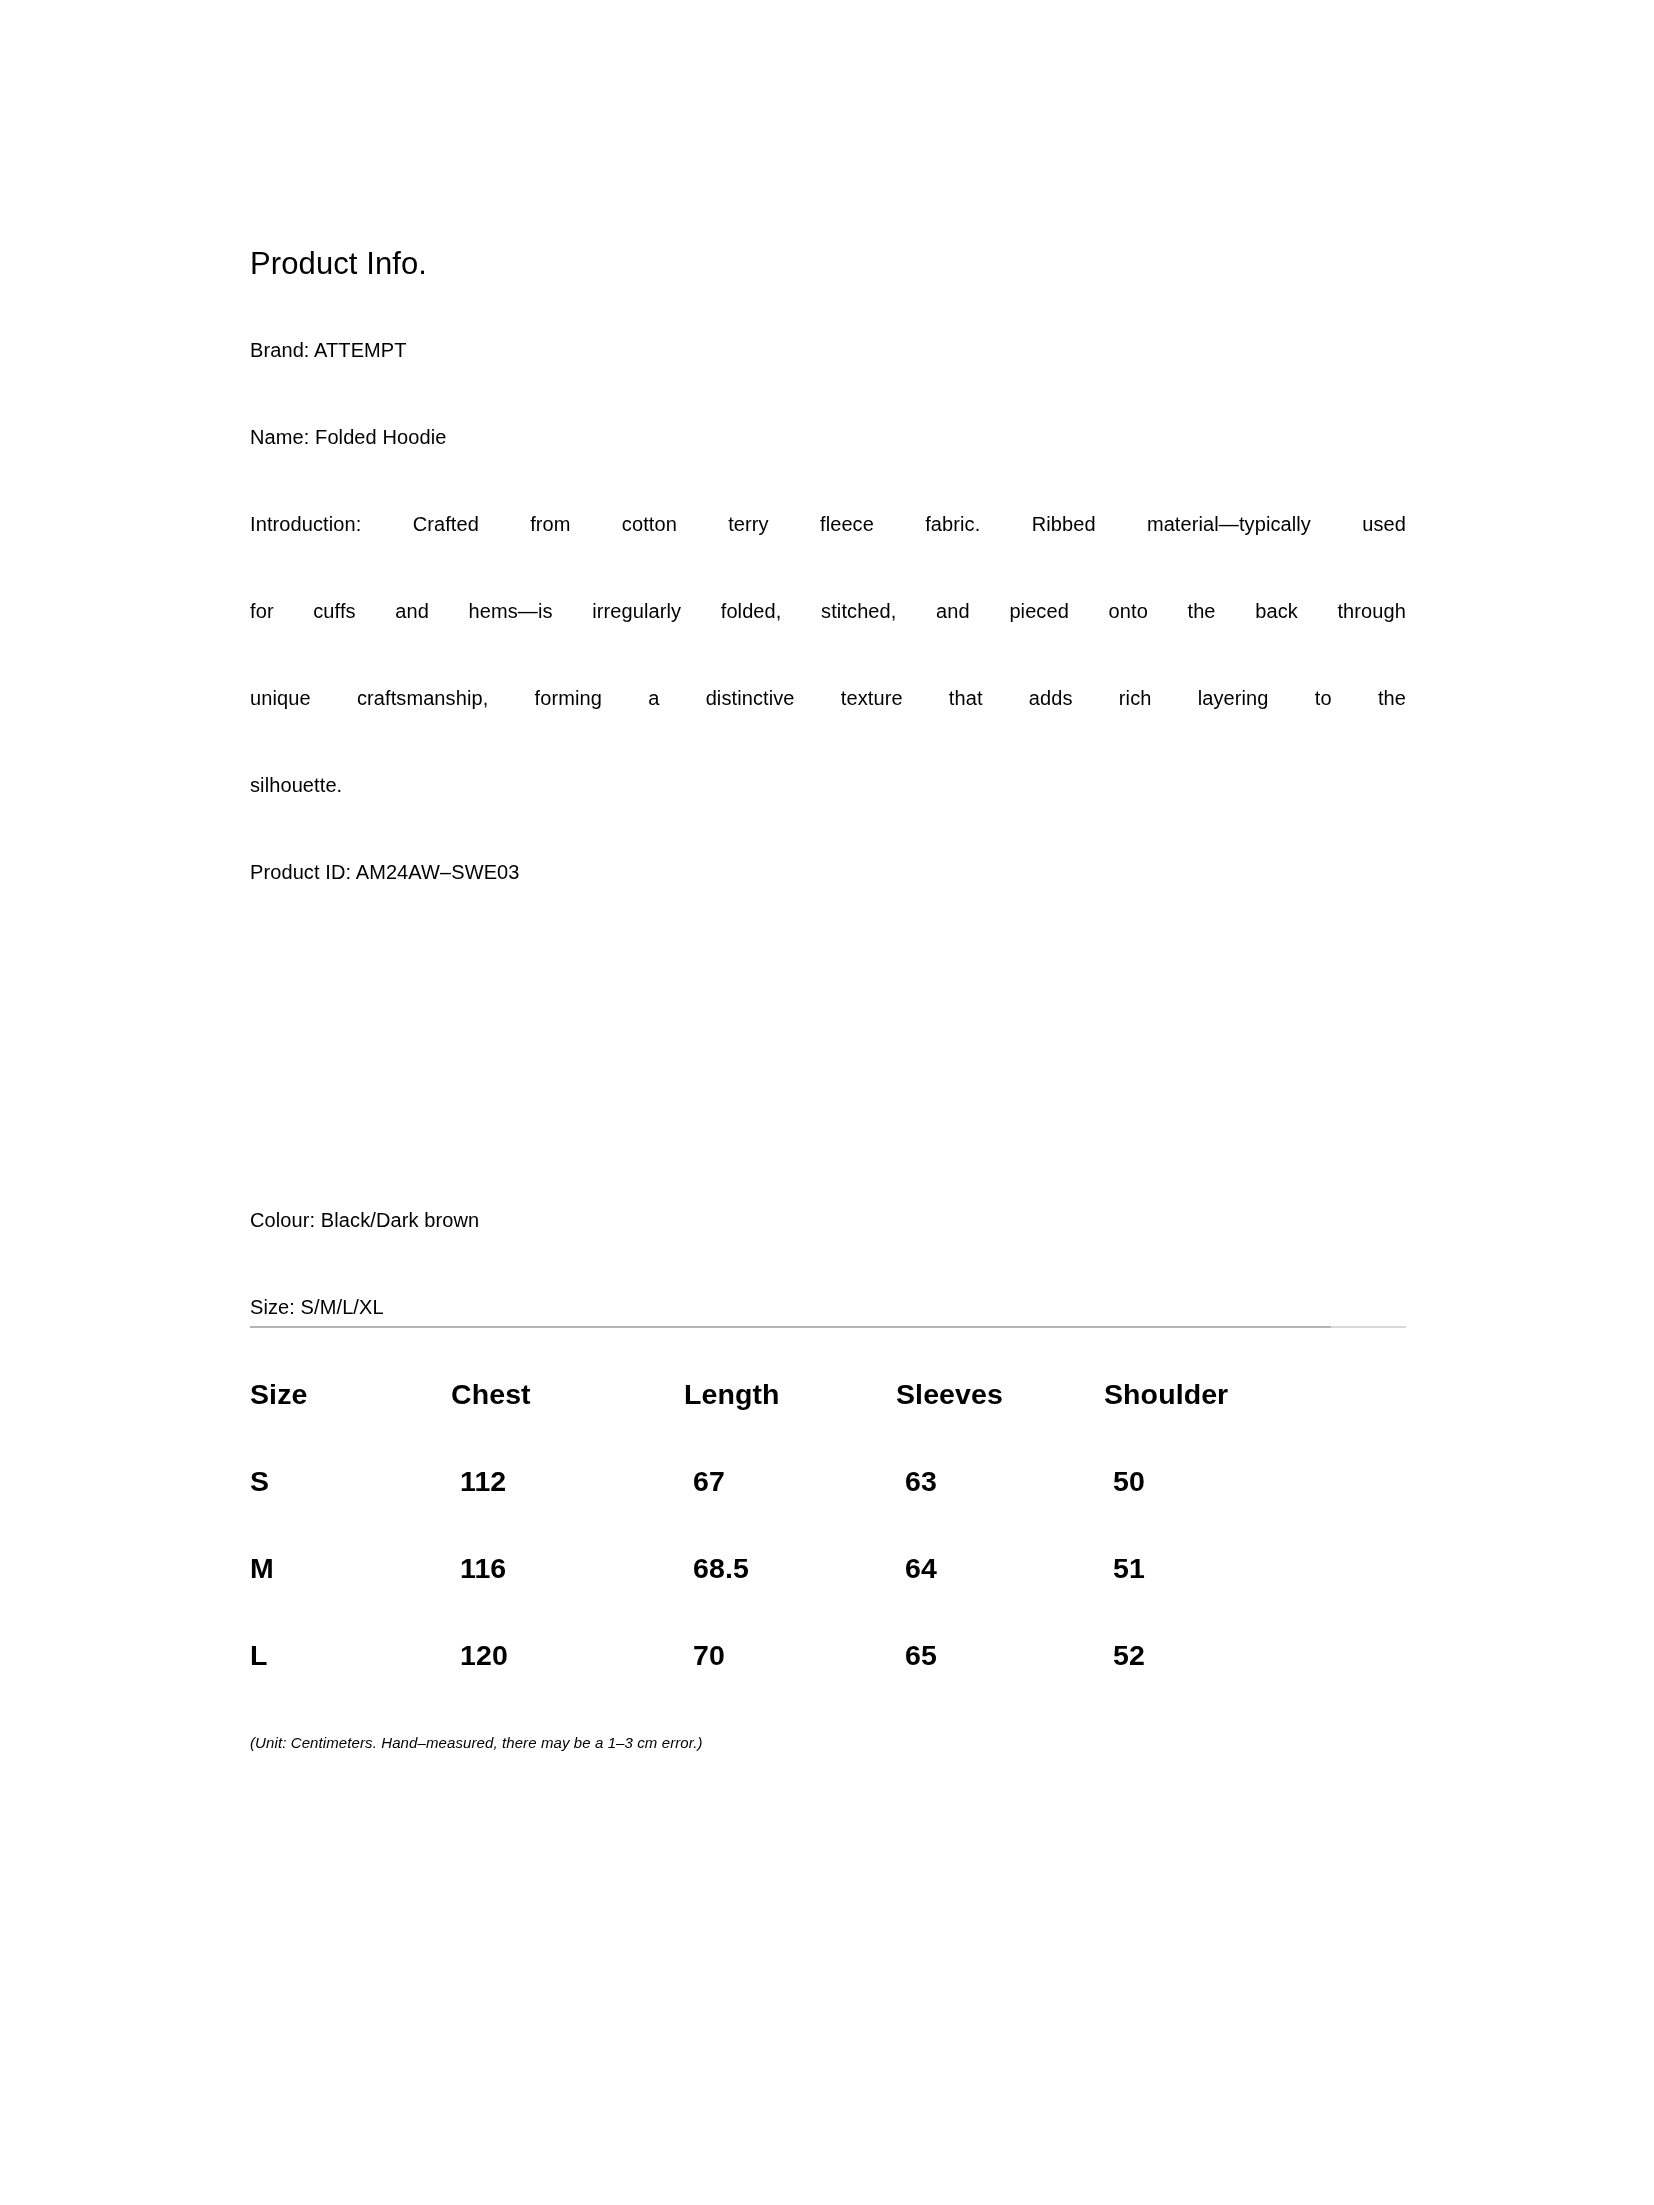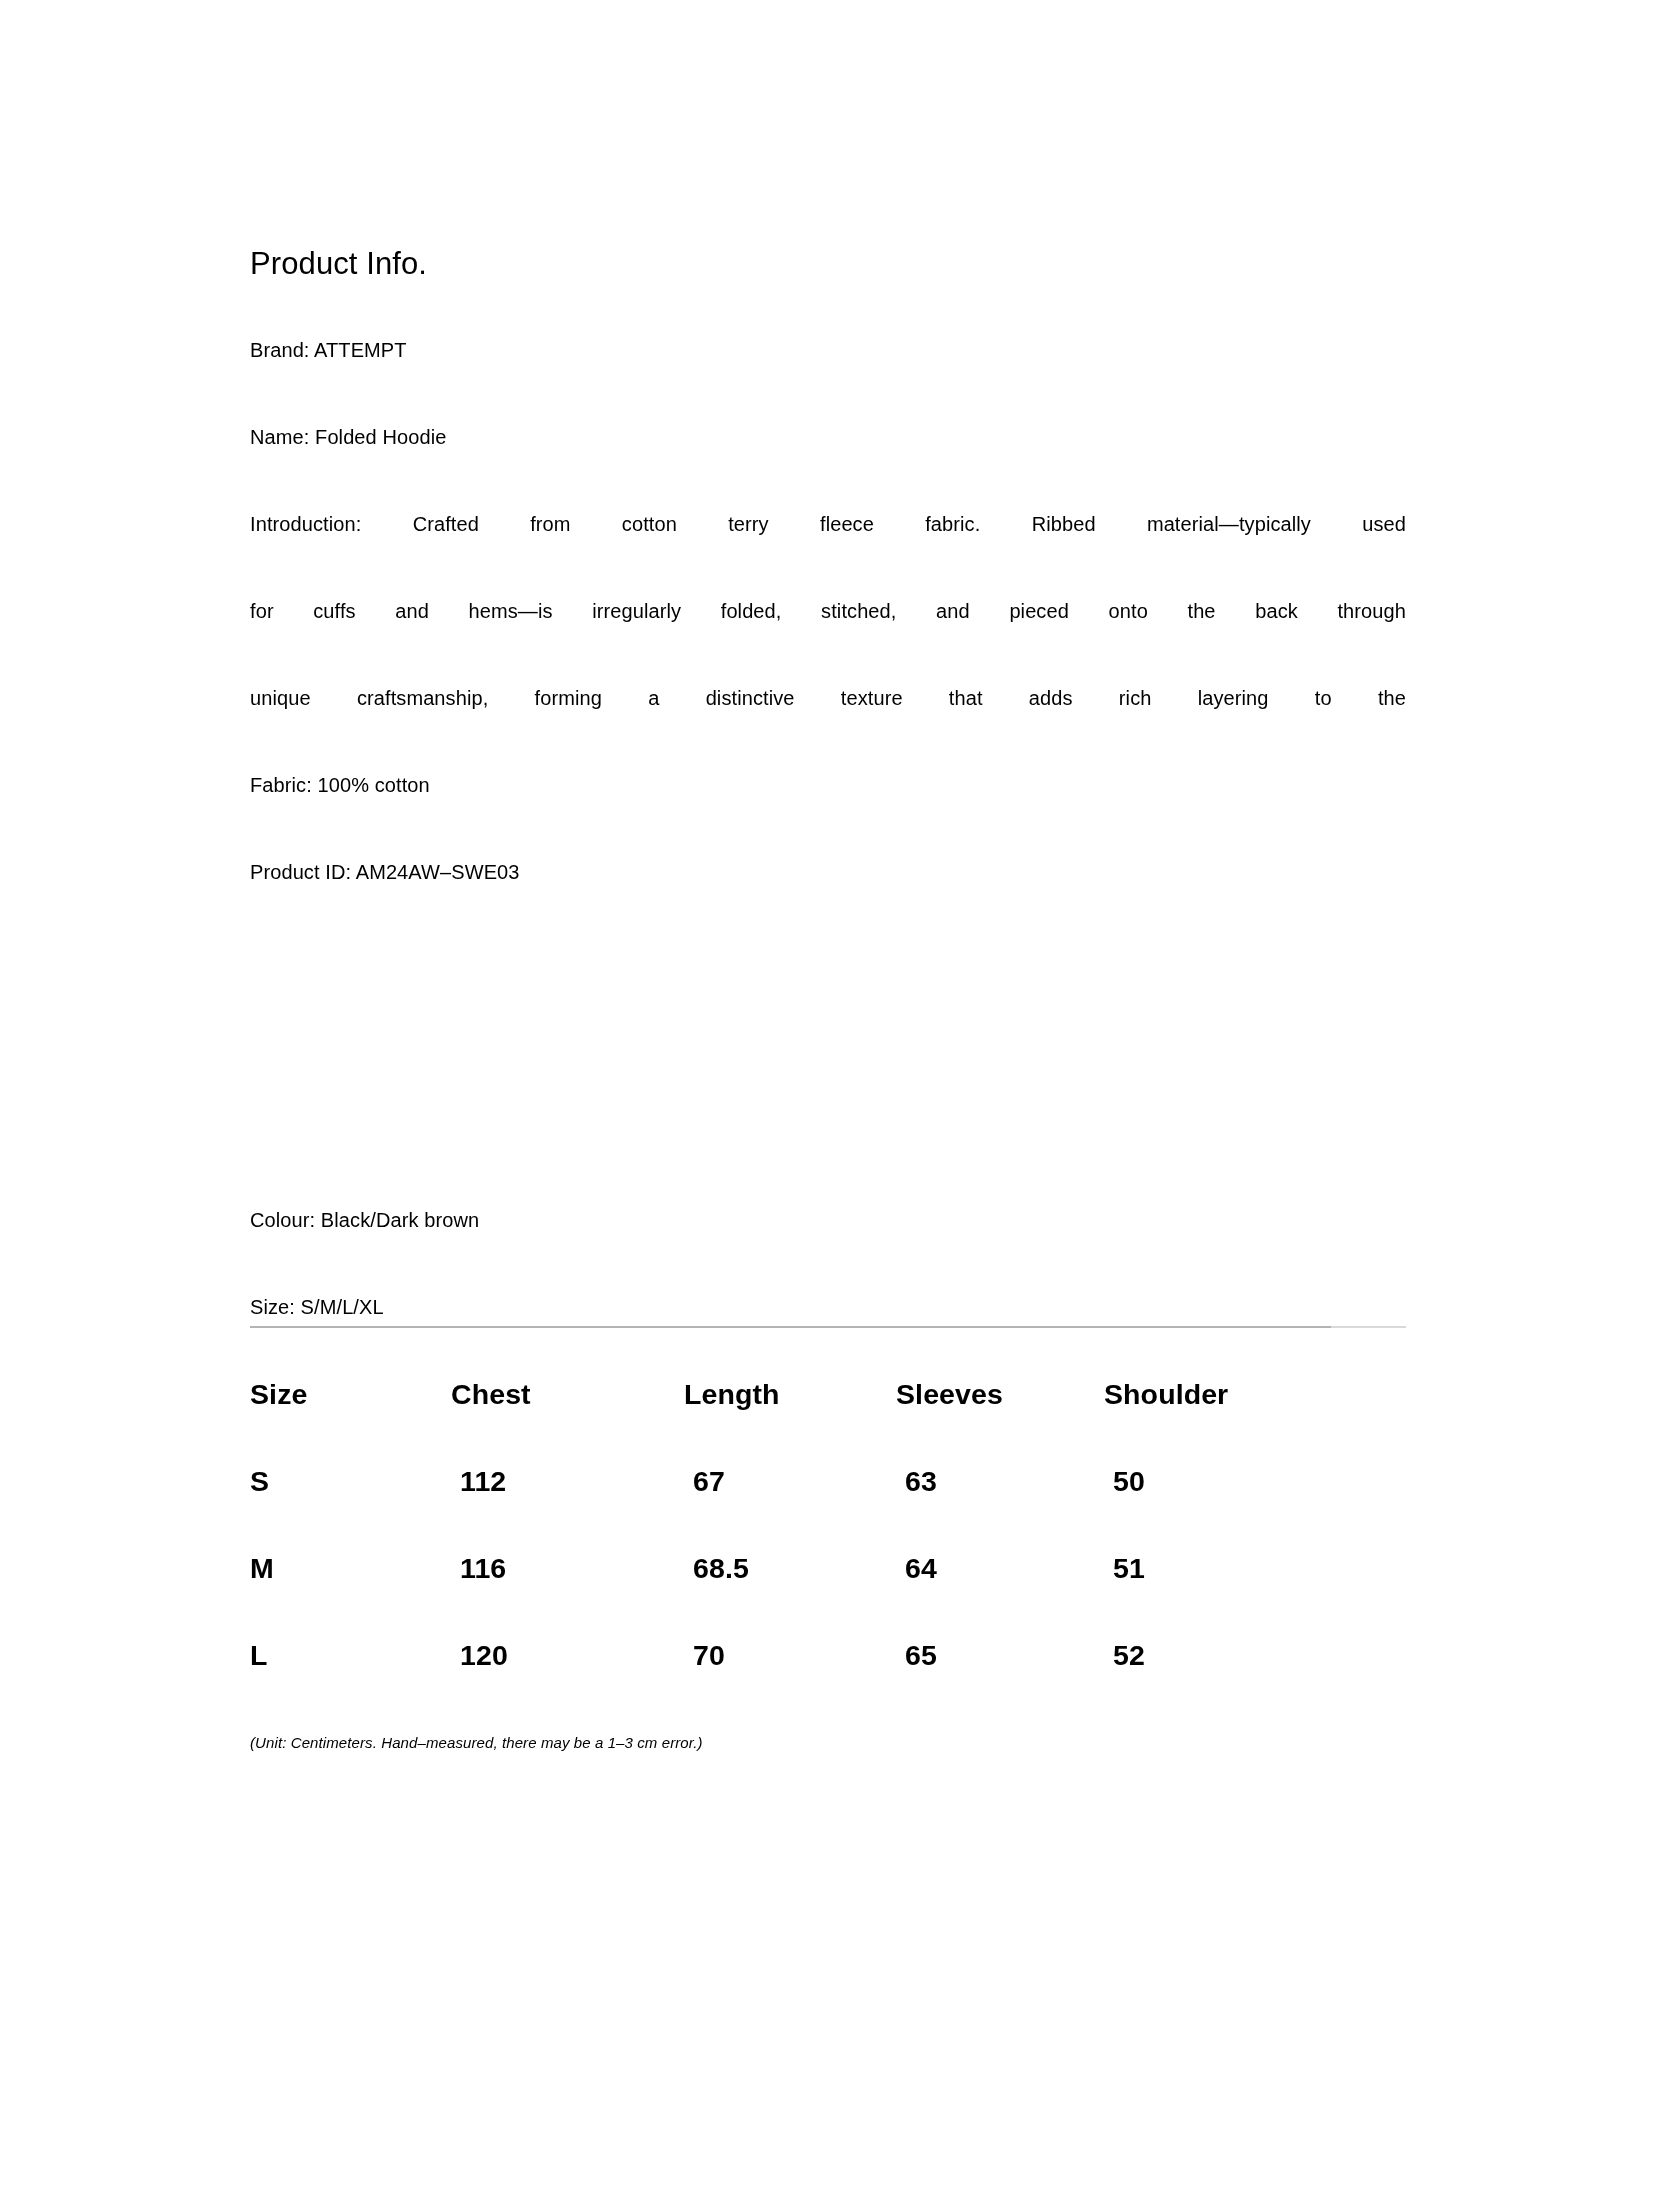--- a/index.html
+++ b/index.html
@@ -80,22 +80,22 @@
 
   <div class="title-line">Product Info.</div>
 
   <div class="line">Brand: ATTEMPT</div>
 
   <div class="line">Name: Folded Hoodie</div>
 
   <div class="line just">Introduction: Crafted from cotton terry fleece fabric. Ribbed material—typically used</div>
   <div class="line just">for cuffs and hems—is irregularly folded, stitched, and pieced onto the back through</div>
   <div class="line just">unique craftsmanship, forming a distinctive texture that adds rich layering to the</div>
+  <div class="line">silhouette.</div>
 
-  <div class="line">Fabric: 100% cotton</div>
 
   <div class="line">Product ID: AM24AW–SWE03</div>
 
   <div class="spacer"></div>
 
   <div class="line">Colour: Black/Dark brown</div>
 
   <div class="line">Size: S/M/L/XL</div>
 
   <div class="rule"></div>

